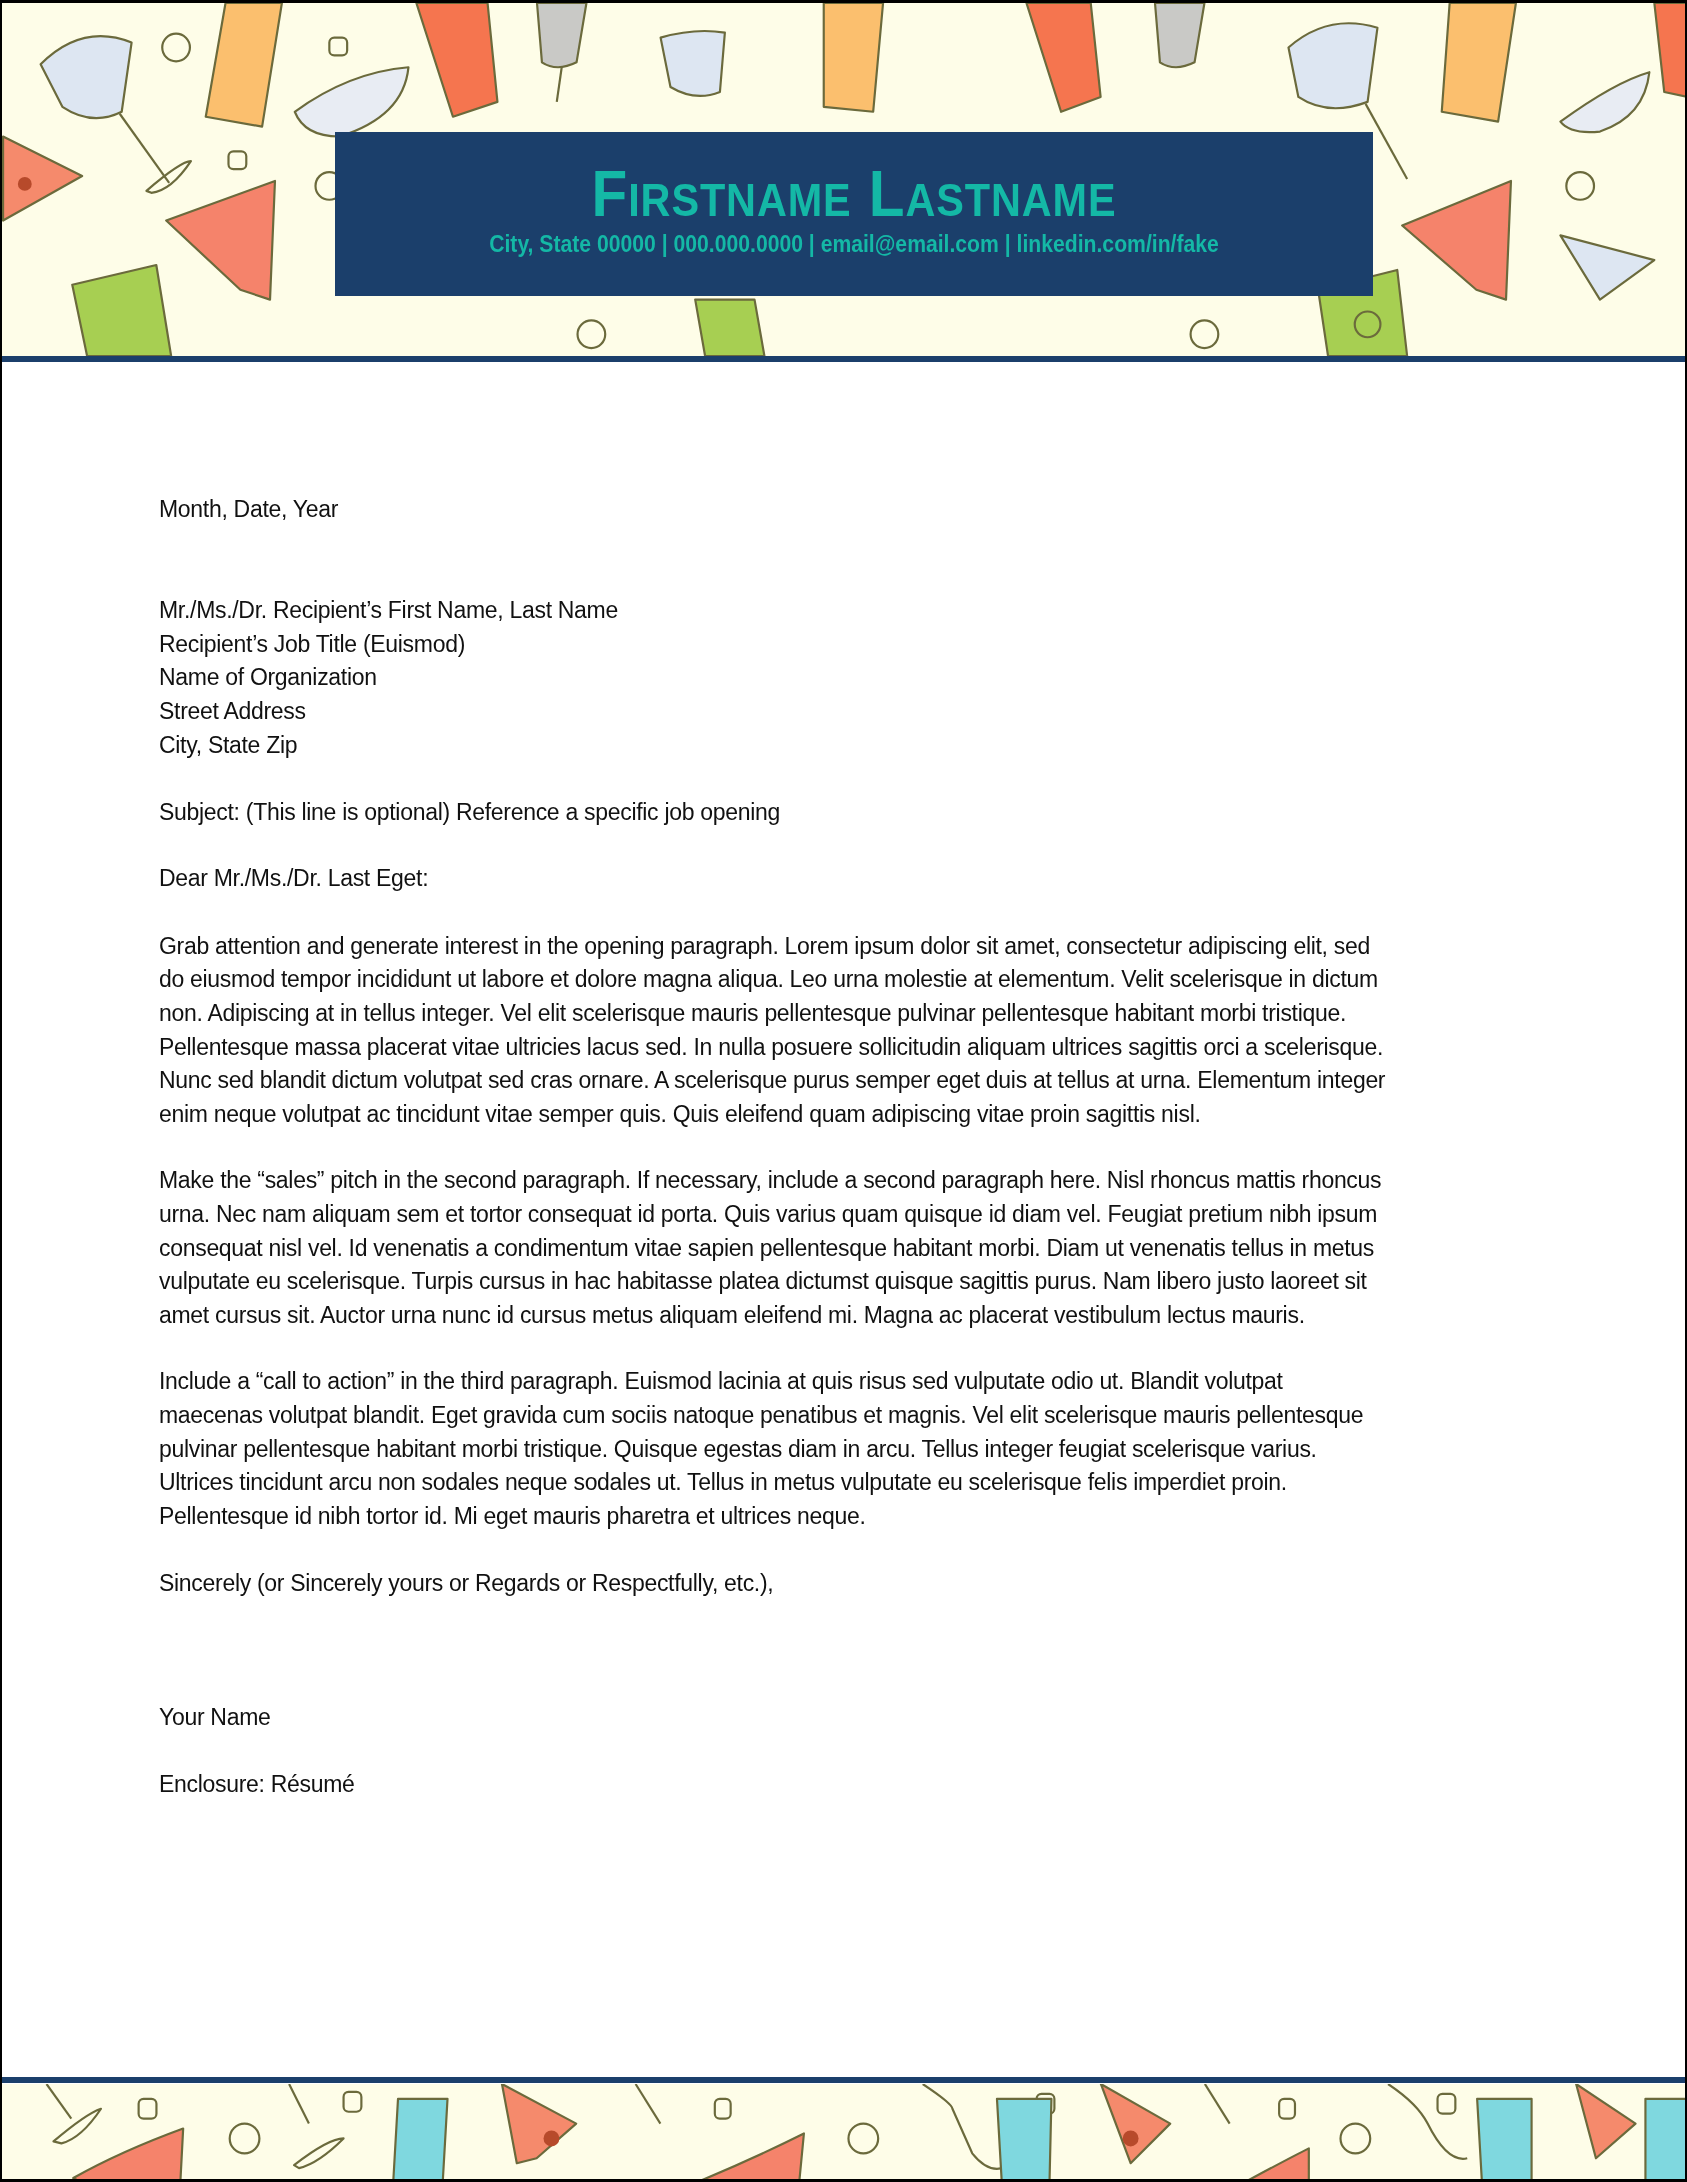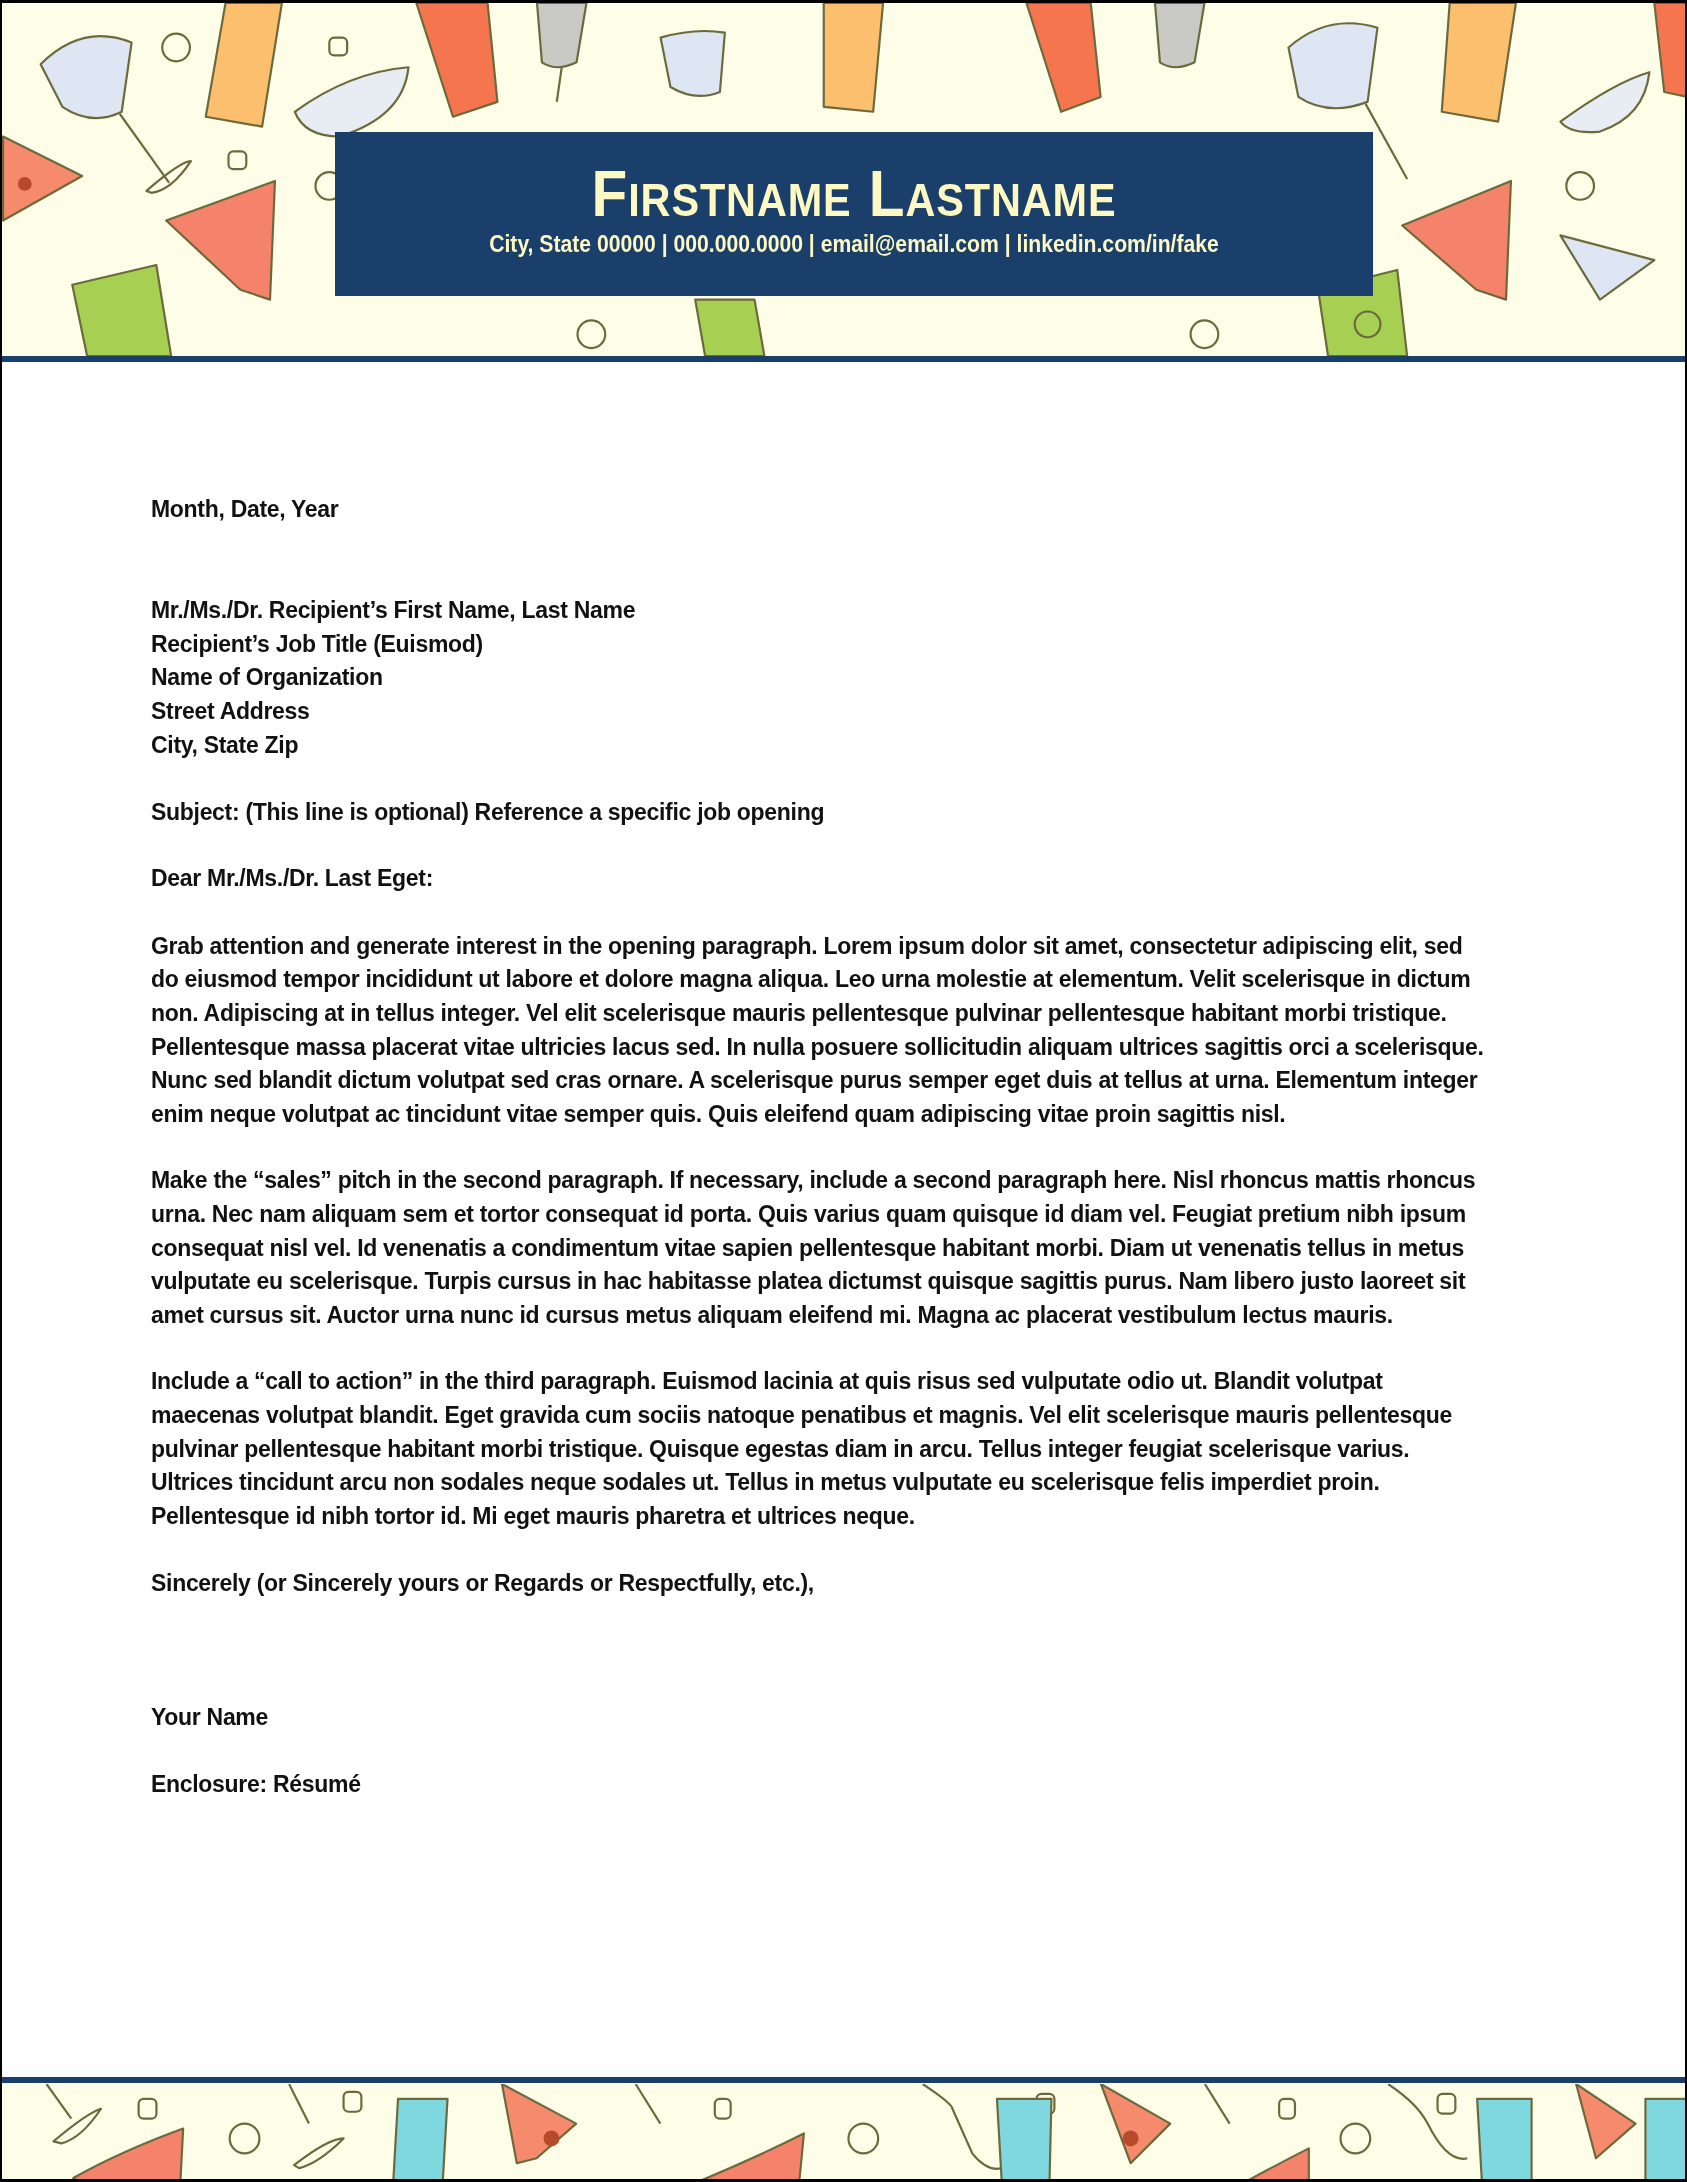--- a/index.html
+++ b/index.html
@@ -18,40 +18,40 @@
   }
   .band-top { top: 0; height: 353px; }
   .band-bottom { top: 2081px; height: 101px; }
   .rule { position: absolute; left: 0; right: 0; height: 6px; background: #1b3f6b; }
   .rule-top { top: 353px; }
   .rule-bottom { top: 2074px; }
   .pattern-band svg { position: absolute; left: 0; top: 0; }
 
   .name-box {
     position: absolute; left: 333px; top: 129px; width: 1038px; height: 164px;
-    background: #1b3f6b; color: #fef9c3; text-align: center;
+    background: #1b3f6b; color: #14b8a6; text-align: center;
   }
   .name-title {
     position: absolute; left: 0; right: 0; top: 22px;
     font-family: "Liberation Sans", sans-serif; font-weight: bold;
     font-size: 65px; line-height: 79px; letter-spacing: 1px;
     font-variant: small-caps; transform: scaleX(0.9); transform-origin: center;
   }
   .name-contact {
     position: absolute; left: 0; right: 0; top: 97px;
     font-weight: bold; font-size: 23px; line-height: 30px;
     transform: scaleX(0.92); transform-origin: center;
   }
 
   .letter {
     position: absolute; left: 141px; top: 0; width: 1406px;
     color: #111; font-size: 23px; letter-spacing: -0.3px;
   }
   .line {
-    position: absolute; left: 8px; white-space: nowrap; line-height: 34px; height: 34px; font-weight: bold;
+    position: absolute; left: 16px; white-space: nowrap; line-height: 34px; height: 34px;
   }
 </style>
 </head>
 <body>
 
 <div class="page">
 
   <div class="pattern-band band-top">
     <svg width="1687" height="353" viewBox="0 0 1704 357">
       <g fill="none" stroke="#6b6a3c" stroke-width="2.2" stroke-linejoin="round">

